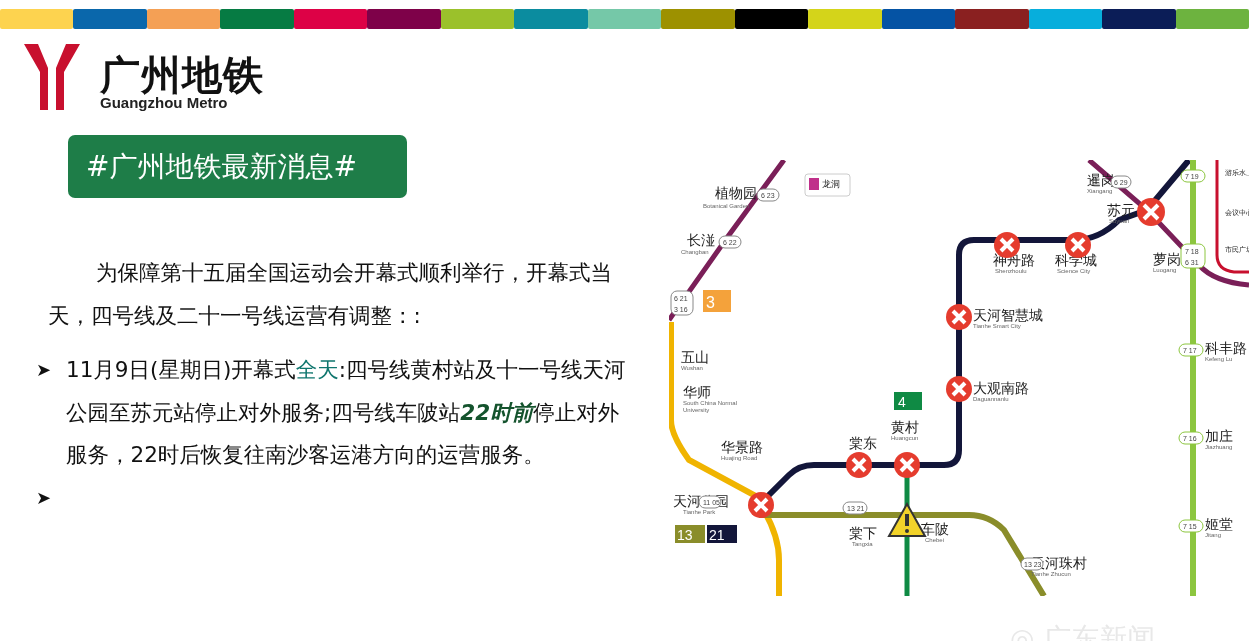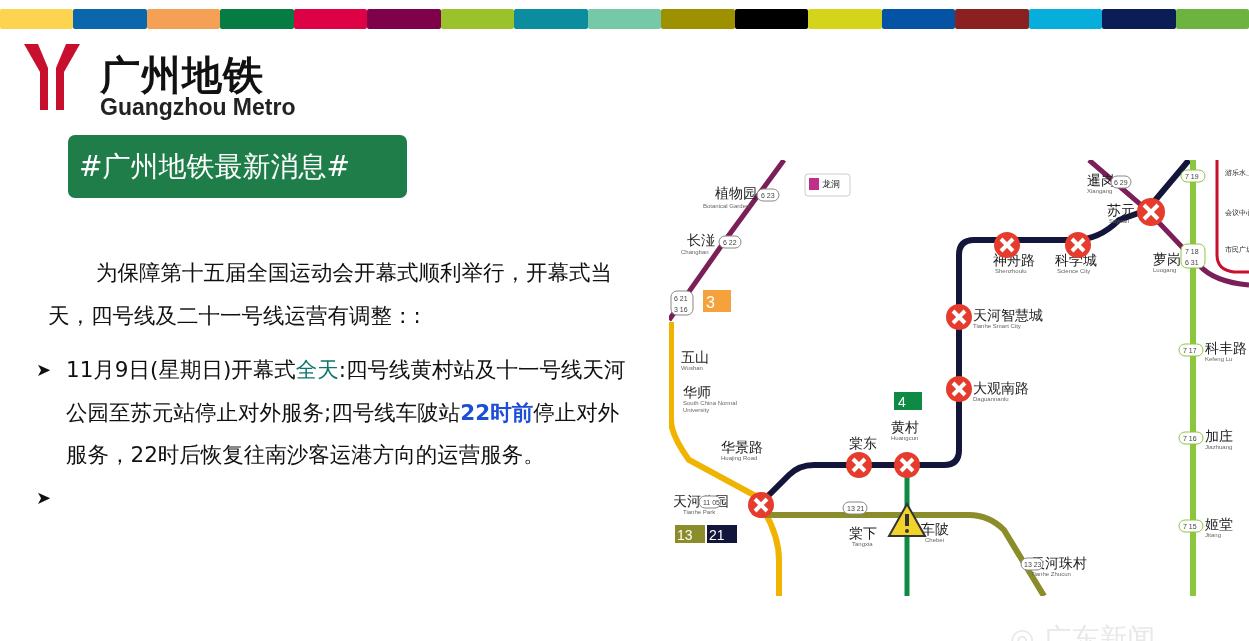--- a/index.html
+++ b/index.html
@@ -3,29 +3,29 @@
 <meta charset="utf-8">
 <style>
   html, body { margin:0; padding:0; }
   body { width:1249px; height:641px; background:#ffffff; position:relative; overflow:hidden;
          font-family:"DejaVu Sans", "Liberation Sans", sans-serif; color:#111; }
   .stripe { position:absolute; top:9px; left:0; width:1249px; height:20px; display:flex; }
   .stripe .seg { height:20px; border-radius:2px; }
   .logo { position:absolute; left:22px; top:42px; }
   .logo-mark { position:absolute; left:0; top:0; width:60px; height:70px; }
   .logo-cn { position:absolute; left:78px; top:6px; font-size:40px; font-weight:bold; letter-spacing:1px; color:#111; white-space:nowrap; }
-  .logo-en { position:absolute; left:78px; top:52px; font-size:23px; font-weight:bold; color:#222; font-family:"Liberation Sans", sans-serif; white-space:nowrap; }
+  .logo-en { position:absolute; left:78px; top:52px; font-size:15px; font-weight:bold; color:#222; font-family:"Liberation Sans", sans-serif; white-space:nowrap; }
   .tag { position:absolute; left:68px; top:135px; width:339px; height:63px; background:#1e7d48; border-radius:7px;
-         color:#fff; font-size:28px; display:flex; align-items:center; padding-left:11px; box-sizing:border-box; }
+         color:#fff; font-size:28px; display:flex; align-items:center; padding-left:18px; box-sizing:border-box; }
   .content { position:absolute; left:36px; top:240px; width:600px; font-size:21.5px; line-height:42.5px; color:#111; }
   .para { text-indent:48px; margin:12px; }
   .bullet { position:relative; padding-left:30px; margin:0; }
   .bullet .arrow { position:absolute; left:0; top:0; font-size:18px; }
   .red { color:#0f766e; }
-  .redb { color:#1d4ed8; font-weight:bold; }
+  .redb { color:#14532d; font-weight:bold;font-style:italic; }
   .map { position:absolute; left:669px; top:160px; width:580px; height:436px; overflow:hidden;text-decoration:underline; }
   .map svg { position:absolute; left:0; top:0; }
   .watermark { position:absolute; left:1010px; top:620px; font-size:28px; color:#e8e8e8; white-space:nowrap; }
 </style>
 </head>
 <body>
 
 <div class="stripe" id="stripe">
     <div class="seg" style="background: rgb(253, 211, 79); width: 73.4706px;"></div>
     <div class="seg" style="background: rgb(10, 103, 171); width: 73.4706px;"></div>

